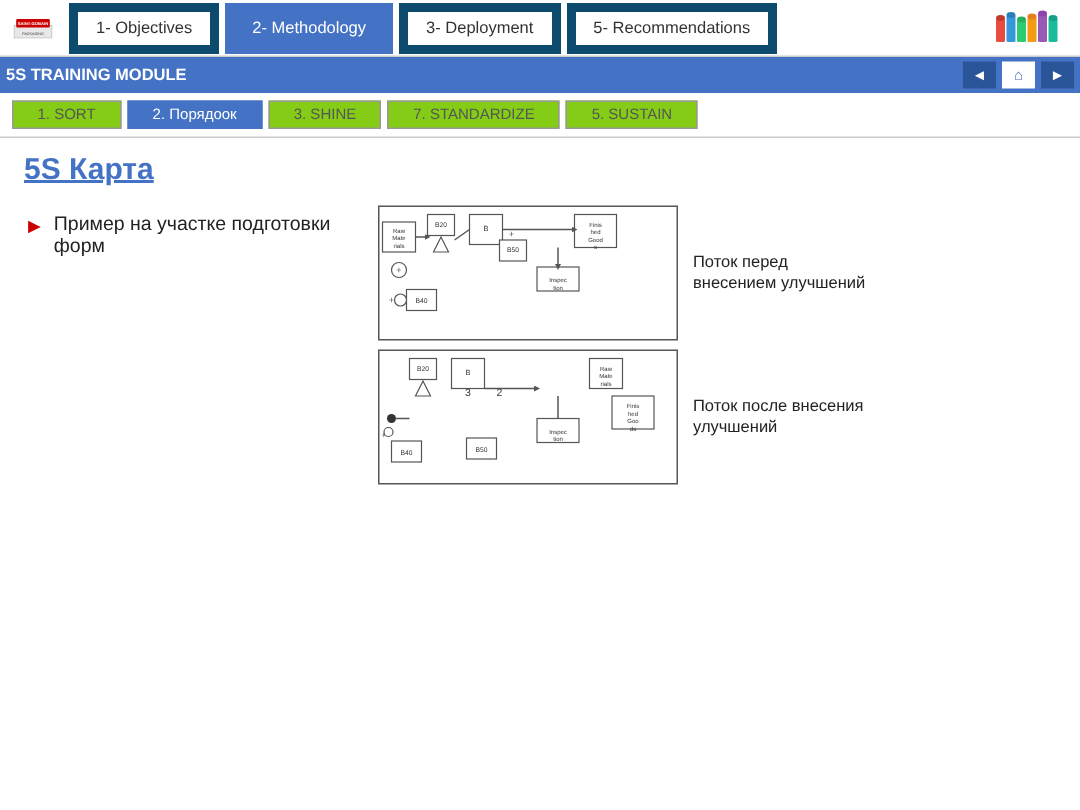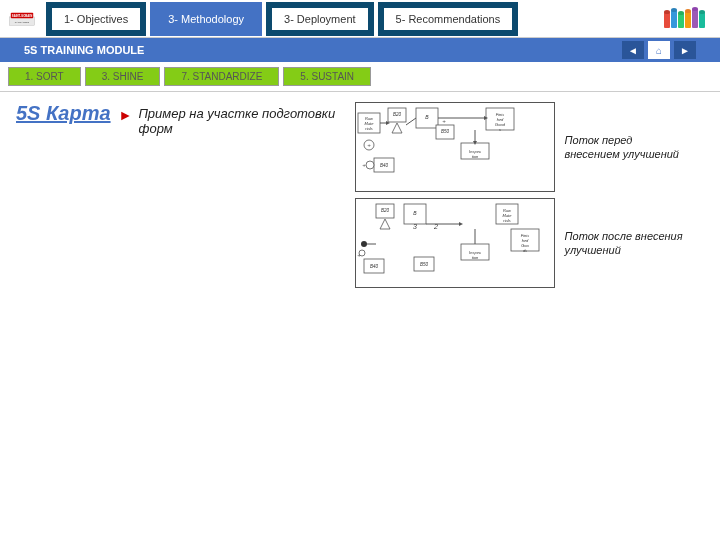--- a/index.html
+++ b/index.html
@@ -63,21 +63,21 @@
       height: 30px;
       margin-left: auto;
     }
 
     
     .training-bar {
       background: #4472c4;
       color: #fff;
       font-size: 11px;
       font-weight: bold;
-      padding: 3px 24px;
+      padding: 3px 4px;
       display: flex;
       align-items: center;
       justify-content: space-between;
       height: 24px;
       gap: 37px;
     }
     .training-bar-nav {
       display: flex;
       gap: 4px;
       align-items: center;
@@ -130,22 +130,22 @@
       color: #fff;
       border-color: #4472c4;
     }
 
     
     .main-content {
       background: #fff;
       padding: 10px 16px;
       height: calc(540px - 38px - 24px - 30px);
       display: flex;
+      flex-direction: column;
       gap: 8px;
-      font-style: italic;
     }
 
     .page-title {
       color: #4472c4;
       font-size: 20px;
       font-weight: bold;
       text-decoration: underline;
       margin-bottom: 4px;
     }
 
@@ -210,21 +210,21 @@
     <svg class="logo-icon" viewBox="0 0 40 22">
       <rect x="2" y="8" width="36" height="12" fill="#e8e8e8" stroke="#aaa" stroke-width="0.5"></rect>
       <rect x="4" y="2" width="32" height="8" fill="#c00" rx="1"></rect>
       <text x="20" y="8" font-size="4" fill="#fff" text-anchor="middle" font-family="Arial" font-weight="bold">SAINT-GOBAIN</text>
       <text x="20" y="17" font-size="3.5" fill="#333" text-anchor="middle" font-family="Arial">PACKAGING</text>
     </svg>
   </div>
 
   <div class="top-nav">
     <div class="nav-tab">1- Objectives</div>
-    <div class="nav-tab active">3- Methodology</div>
+    <div class="nav-tab active">2- Methodology</div>
     <div class="nav-tab">3- Deployment</div>
     <div class="nav-tab">5- Recommendations</div>
   </div>
 
   <svg class="paint-cans" viewBox="0 0 50 30">
 
     <rect x="2" y="8" width="6" height="16" fill="#e74c3c" rx="1"></rect>
     <rect x="9" y="6" width="6" height="18" fill="#3498db" rx="1"></rect>
     <rect x="16" y="9" width="6" height="15" fill="#2ecc71" rx="1"></rect>
     <rect x="23" y="7" width="6" height="17" fill="#f39c12" rx="1"></rect>
@@ -244,20 +244,21 @@
   <span>5S TRAINING MODULE</span>
   <div class="training-bar-nav">
     <button class="nav-arrow">◄</button>
     <button class="nav-home">⌂</button>
     <button class="nav-arrow">►</button>
   </div>
 </div>
 
 <div class="sub-nav">
   <div class="sub-tab">1. SORT</div>
+  <div class="sub-tab active">2. Порядоок</div>
   <div class="sub-tab">3. SHINE</div>
   <div class="sub-tab">7. STANDARDIZE</div>
   <div class="sub-tab">5. SUSTAIN</div>
 </div>
 
 <div class="main-content">
 
   <div class="page-title">5S Карта</div>
 
   <div class="content-row">

